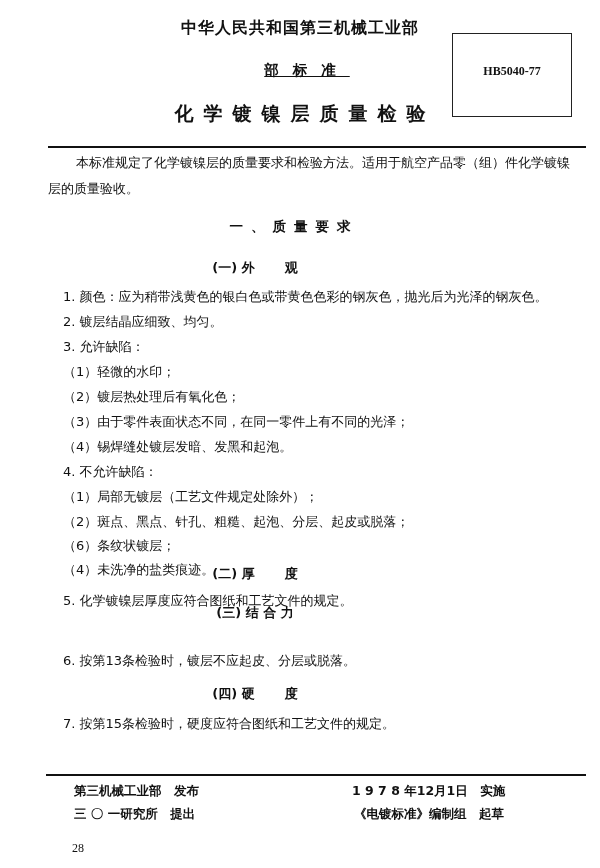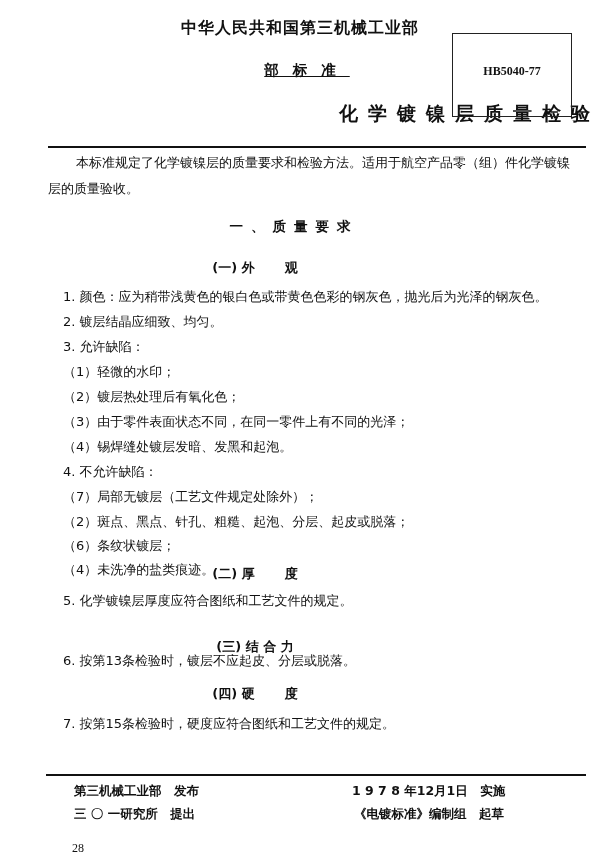--- a/index.html
+++ b/index.html
@@ -3,21 +3,21 @@
   <meta charset="utf-8">
   <style>
     html, body { margin: 0; padding: 0; }
     body {
       width: 600px; height: 868px; background: #ffffff; position: relative; overflow: hidden;
       font-family: "DejaVu Sans", "Liberation Sans", sans-serif; color: #111;
     }
     .abs { position: absolute; }
     .hdr-ministry { left: 0; width: 600px; top: 18px; text-align: center; font-size: 16px; font-weight: bold; letter-spacing: 1px; }
     .hdr-std { left: 0; width: 600px; top: 61px; text-align: center; font-size: 14.5px; font-weight: bold; letter-spacing: 14px; text-indent: 14px; text-decoration: underline; }
-    .hdr-title { left: 0; width: 600px; top: 101px; text-align: right; font-size: 19px; font-weight: bold; letter-spacing: 10px; text-indent: 10px; }
+    .hdr-title { left: 0; width: 600px; top: 101px; text-align: center; font-size: 19px; font-weight: bold; letter-spacing: 10px; text-indent: 10px; }
     .std-box { left: 452px; top: 33px; width: 118px; height: 82px; border: 1px solid #222; }
     .std-code { position: absolute; left: 0; top: 30px; width: 118px; text-align: center; font-family: Liberation Serif, serif; font-size: 12px; font-weight: bold; }
     .rule { height: 2px; background: #111; }
     .rule-top { left: 48px; top: 146px; width: 538px; }
     .rule-bottom { left: 46px; top: 774px; width: 540px; }
     .intro { left: 48px; top: 150px; width: 532px; text-indent: 28px; line-height: 26px; font-size: 13px; }
     .sec-head { left: 0; width: 588px; text-align: center; font-size: 13.5px; font-weight: bold; letter-spacing: 8px; }
     .sub-head { left: 0; width: 510px; text-align: center; font-size: 13px; font-weight: bold; }
     .sub-head span.gap { display: inline-block; width: 30px; }
     .line { left: 63px; font-size: 13px; white-space: nowrap; }
@@ -45,31 +45,31 @@
 </div>
 
 <div class="abs line" style="top:288px;">1. 颜色：应为稍带浅黄色的银白色或带黄色色彩的钢灰色，抛光后为光泽的钢灰色。</div>
 <div class="abs line" style="top:313px;">2. 镀层结晶应细致、均匀。</div>
 <div class="abs line" style="top:338px;">3. 允许缺陷：</div>
 <div class="abs line" style="top:363px;">（1）轻微的水印；</div>
 <div class="abs line" style="top:388px;">（2）镀层热处理后有氧化色；</div>
 <div class="abs line" style="top:413px;">（3）由于零件表面状态不同，在同一零件上有不同的光泽；</div>
 <div class="abs line" style="top:438px;">（4）锡焊缝处镀层发暗、发黑和起泡。</div>
 <div class="abs line" style="top:463px;">4. 不允许缺陷：</div>
-<div class="abs line" style="top:488px;">（7）局部无镀层（工艺文件规定处除外）；</div>
+<div class="abs line" style="top:488px;">（1）局部无镀层（工艺文件规定处除外）；</div>
 <div class="abs line" style="top:513px;">（2）斑点、黑点、针孔、粗糙、起泡、分层、起皮或脱落；</div>
 <div class="abs line" style="top:537px;">（6）条纹状镀层；</div>
 <div class="abs line" style="top:561px;">（4）未洗净的盐类痕迹。</div>
 
 <div class="abs sub-head" style="top:565px;">
   <span>(二) 厚</span><span class="gap"></span><span>度</span>
 </div>
 <div class="abs line" style="top:592px;">5. 化学镀镍层厚度应符合图纸和工艺文件的规定。</div>
 
-<div class="abs sub-head" style="top:638px;text-align:center;">(三) 结 合 力</div>
+<div class="abs sub-head" style="top:604px;text-align:center;">(三) 结 合 力</div>
 <div class="abs line" style="top:652px;">6. 按第13条检验时，镀层不应起皮、分层或脱落。</div>
 
 <div class="abs sub-head" style="top:685px;">
   <span>(四) 硬</span><span class="gap"></span><span>度</span>
 </div>
 <div class="abs line" style="top:715px;">7. 按第15条检验时，硬度应符合图纸和工艺文件的规定。</div>
 
 <div class="abs rule rule-bottom"></div>
 
 <div class="abs footer" style="left:74px; top:783px;">第三机械工业部　发布</div>

